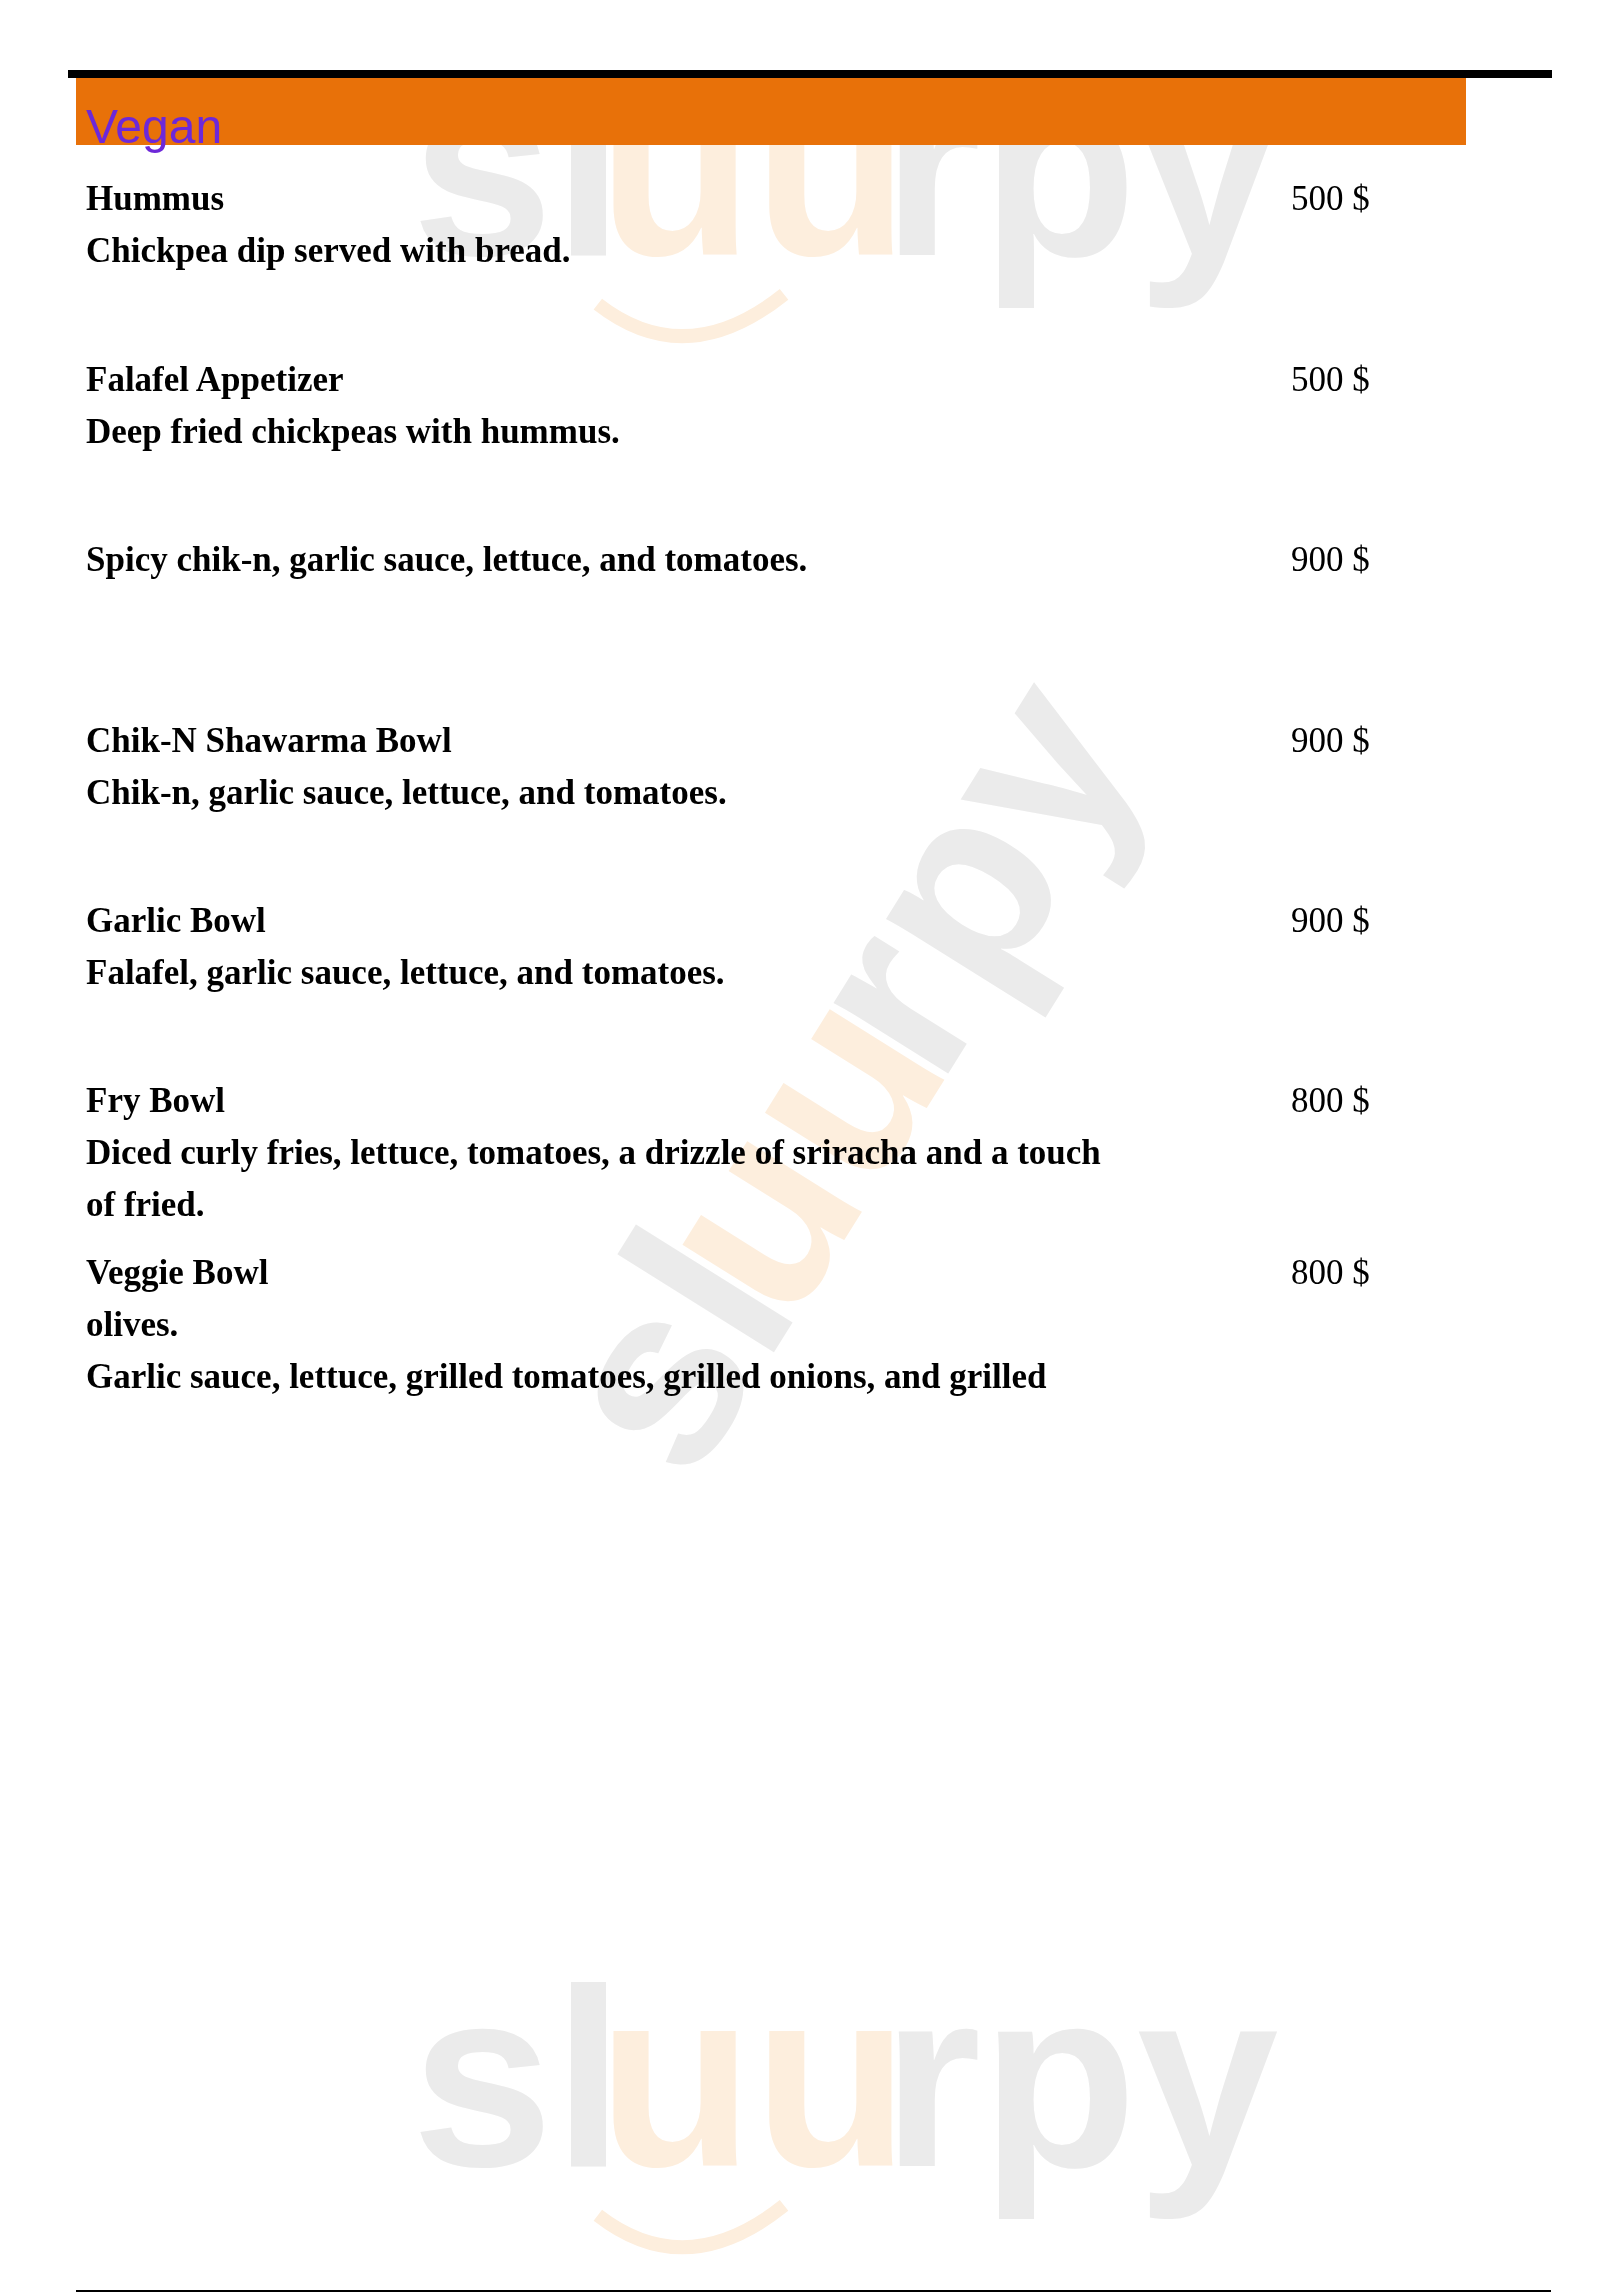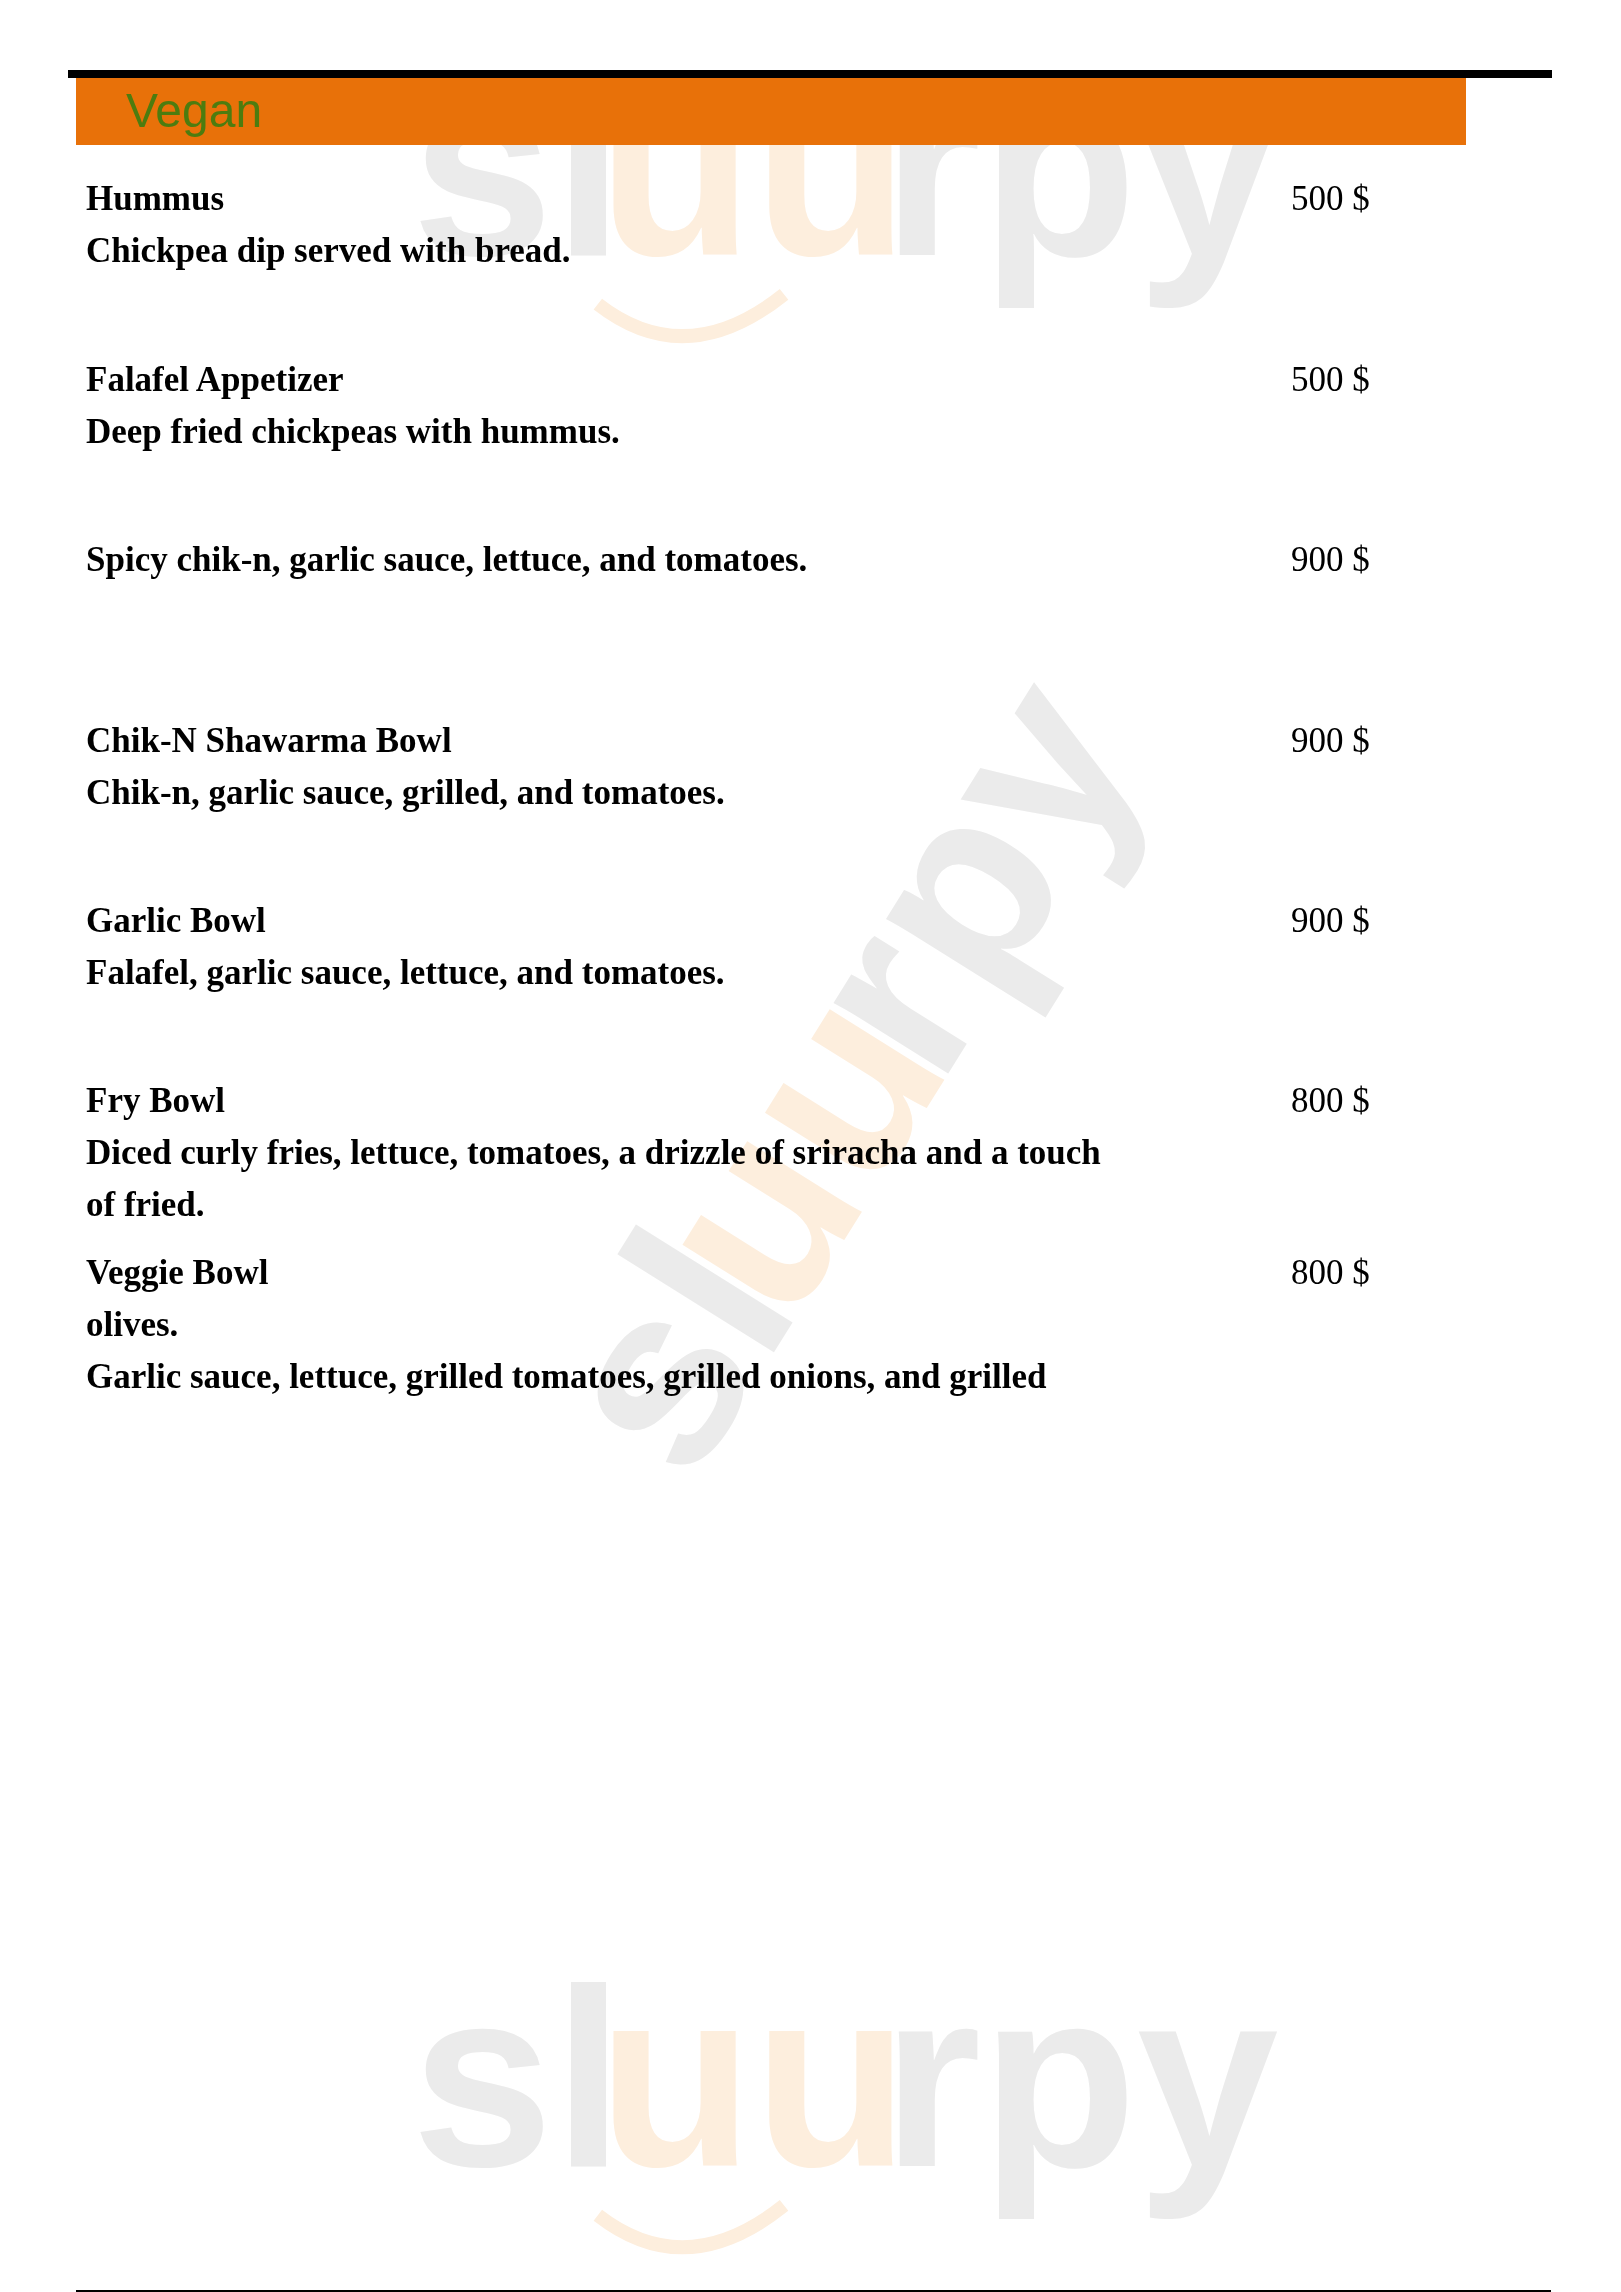--- a/index.html
+++ b/index.html
@@ -1,22 +1,22 @@
 <!DOCTYPE html>
 <html><head>
 <meta charset="utf-8">
 <style>
   html, body { margin: 0; padding: 0; background: #ffffff; }
   body { width: 1621px; height: 2293px; position: relative; overflow: hidden;
          font-family: "Liberation Serif", "DejaVu Serif", serif; color: #000; }
   .watermark { position: absolute; left: 0; top: 0; width: 1621px; height: 2293px; pointer-events: none; z-index: 0; }
   .top-rule { position: absolute; left: 68px; top: 70px; width: 1484px; height: 7.8px; background: #000; z-index: 2; }
   .section-bar { position: absolute; left: 76px; top: 77px; width: 1390px; height: 68px; background: #e87109; z-index: 1; }
-  .section-title { position: absolute; left: 86px; top: 80px; font-family: "Liberation Sans", "DejaVu Sans", sans-serif;
-                   font-size: 48px; line-height: 61px; color: #4d7c0f; z-index: 3; margin-left: 40px; }
+  .section-title { position: absolute; left: 86px; top: 96px; font-family: "Liberation Sans", "DejaVu Sans", sans-serif;
+                   font-size: 48px; line-height: 61px; color: #6d28d9; z-index: 3; }
   .menu-item { position: absolute; left: 86px; width: 1470px; z-index: 3; }
   .item-name, .item-desc-line { font-size: 35px; line-height: 52px; white-space: nowrap; font-weight: bold; }
   .item-price { position: absolute; left: 1205px; top: 0; font-size: 35px; line-height: 52px; white-space: nowrap; }
   .bottom-rule { position: absolute; left: 76px; top: 2290px; width: 1475px; height: 2.9px; background: #000; z-index: 2; }
 </style>
 </head>
 <body>
 
 <svg class="watermark" viewBox="0 0 1654 2339" xmlns="http://www.w3.org/2000/svg">
   <g font-family="Liberation Sans, DejaVu Sans, sans-serif" font-weight="bold" font-size="260">
@@ -54,21 +54,21 @@
   <div class="item-price">500 $</div>
 </div>
 
 <div class="menu-item" style="top:534px">
   <div class="item-desc-line">Spicy chik-n, garlic sauce, lettuce, and tomatoes.</div>
   <div class="item-price">900 $</div>
 </div>
 
 <div class="menu-item" style="top:715px">
   <div class="item-name">Chik-N Shawarma Bowl</div>
-  <div class="item-desc-line">Chik-n, garlic sauce, grilled, and tomatoes.</div>
+  <div class="item-desc-line">Chik-n, garlic sauce, lettuce, and tomatoes.</div>
   <div class="item-price">900 $</div>
 </div>
 
 <div class="menu-item" style="top:895px">
   <div class="item-name">Garlic Bowl</div>
   <div class="item-desc-line">Falafel, garlic sauce, lettuce, and tomatoes.</div>
   <div class="item-price">900 $</div>
 </div>
 
 <div class="menu-item" style="top:1075px">

